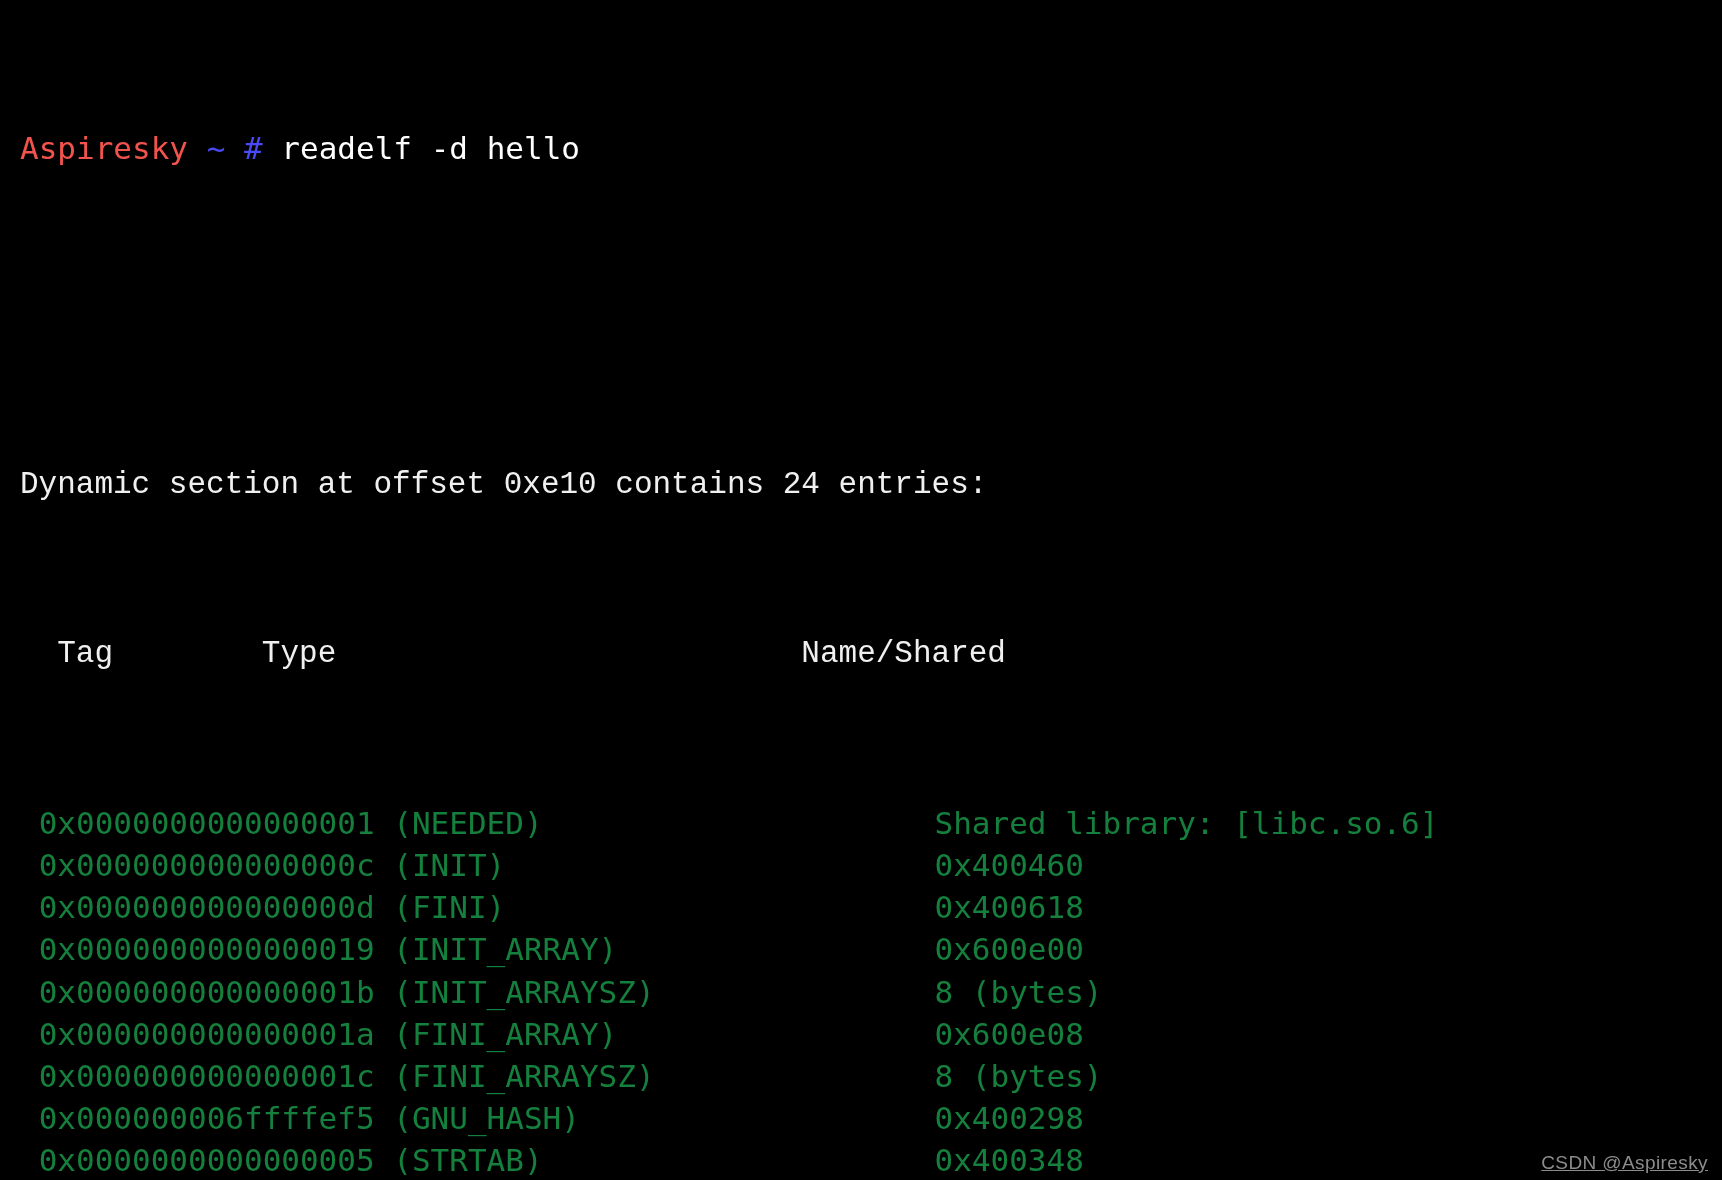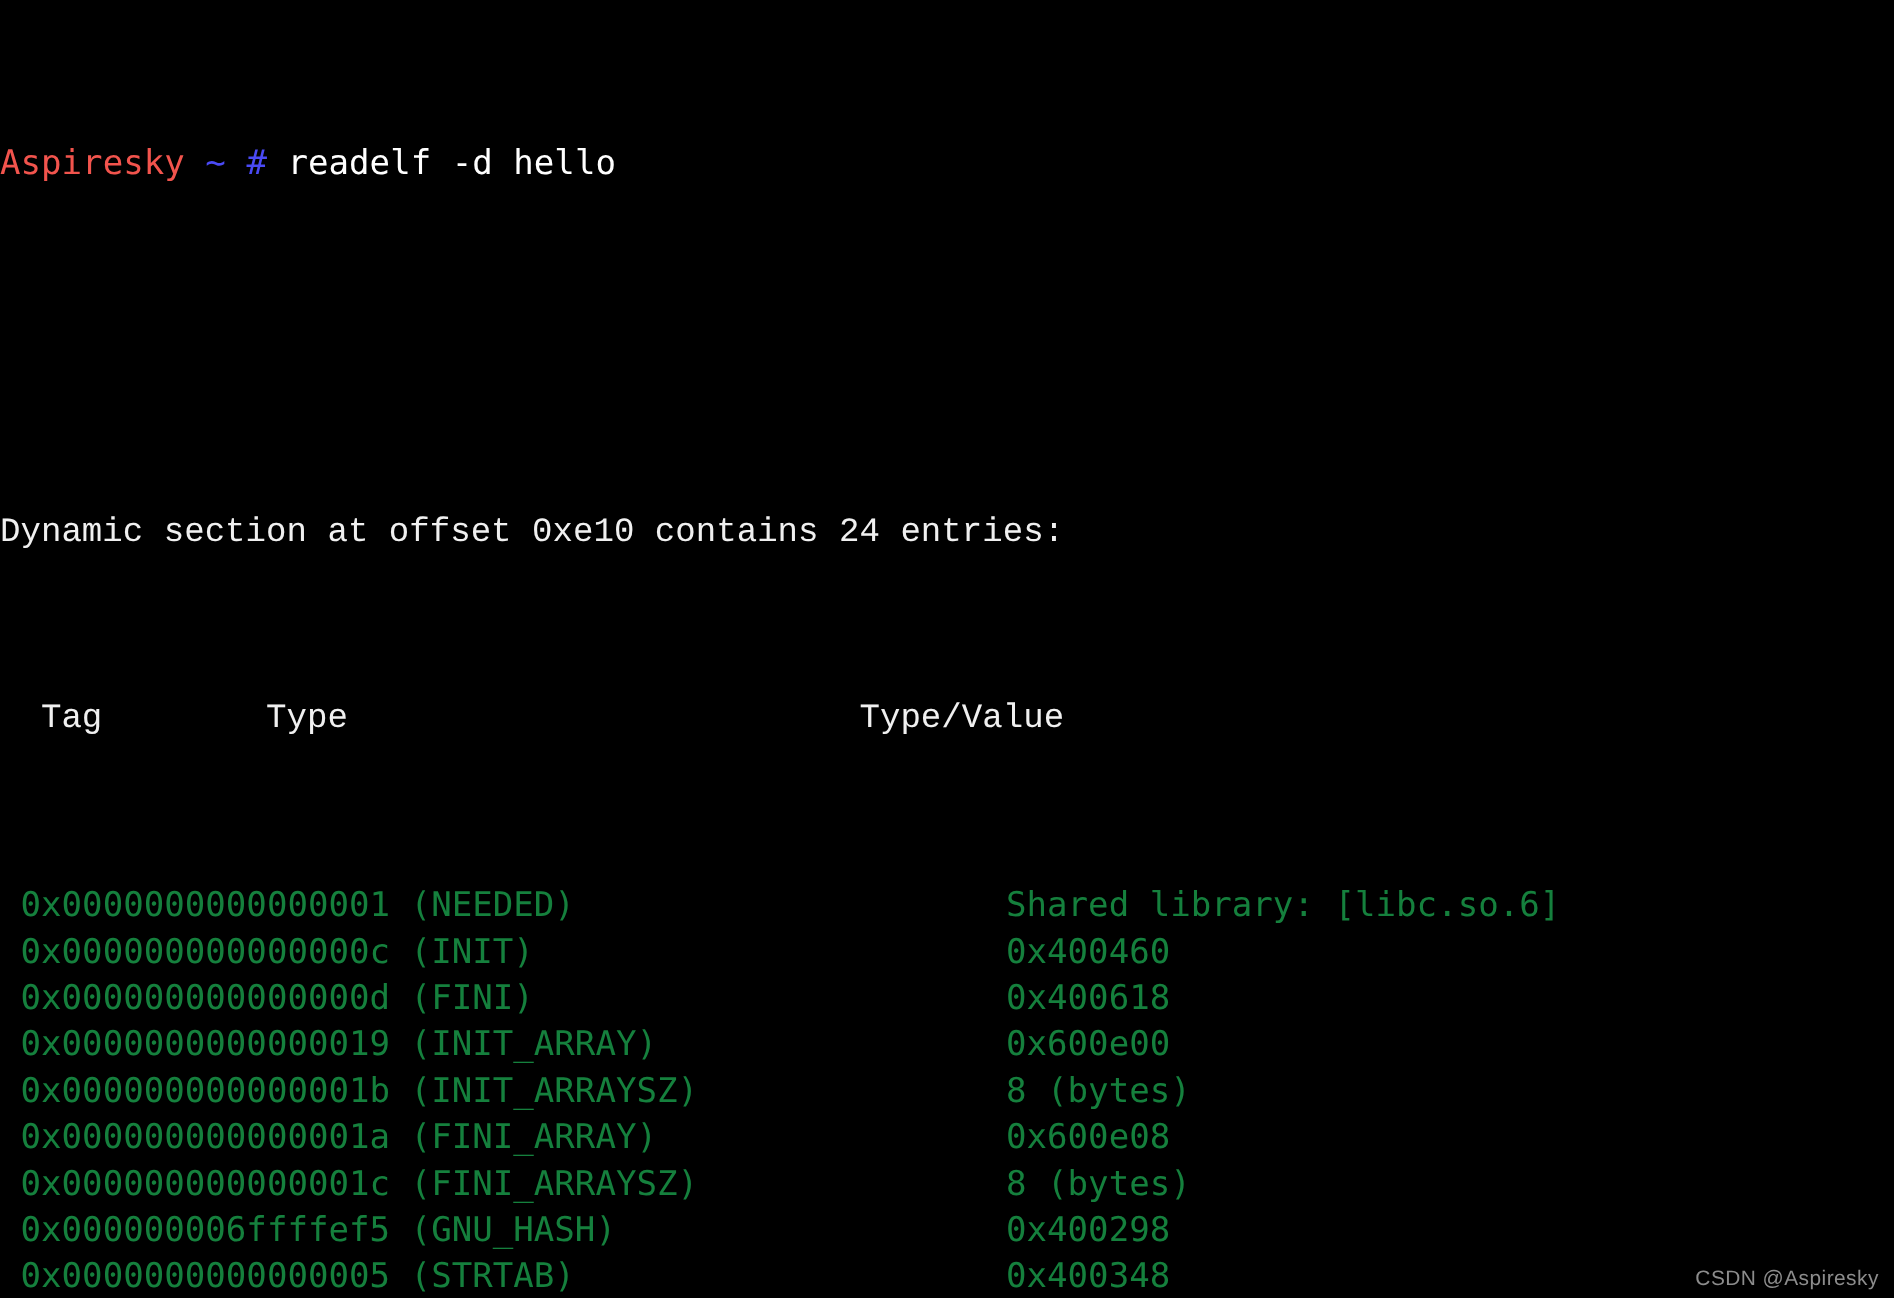--- a/index.html
+++ b/index.html
@@ -29,20 +29,21 @@
     font-family: "DejaVu Sans Mono", monospace;
     font-size: 31px;
     line-height: 42.2px;
     color: #e8e8e8;
     letter-spacing: 0px;
     white-space: pre;
   }
   .line {
     white-space: pre;
     height: 42.2px;
+    padding-left: 20px;
   }
   .blank {
     height: 42.2px;
   }
   .prompt-host { color: #f2544d; }
   .prompt-tilde { color: #4a4af5; }
   .prompt-hash { color: #4a4af5; }
   .cmd { color: #ffffff; }
   .txt { color: #f0f0f0; font-family: Liberation Mono, monospace; }
   .row {
@@ -51,36 +52,37 @@
   }
   .watermark {
     position: absolute;
     right: 14px;
     bottom: 6px;
     font-family: "Liberation Sans", sans-serif;
     font-size: 19px;
     color: #8c8c8c;
     letter-spacing: 0.4px;
     white-space: pre;
+    text-decoration: underline;
   }
 </style>
 </head>
 <body>
 
 <div id="terminal">
 
   <div class="screen">
 
     <div class="line"><span class="prompt-host">Aspiresky</span><span> </span><span class="prompt-tilde">~</span><span> </span><span class="prompt-hash">#</span><span> </span><span class="cmd">readelf -d hello</span></div>
 
     <div class="blank"> </div>
 
     <div class="line txt">Dynamic section at offset 0xe10 contains 24 entries:</div>
 
-    <div class="line txt">  Tag        Type                         Type/Value</div>
+    <div class="line txt">  Tag        Type                         Name/Shared</div>
 
     <div id="entries"><div class="line row"><span> 0x0000000000000001 </span><span>(NEEDED)                     </span><span>Shared library: [libc.so.6]</span></div><div class="line row"><span> 0x000000000000000c </span><span>(INIT)                       </span><span>0x400460</span></div><div class="line row"><span> 0x000000000000000d </span><span>(FINI)                       </span><span>0x400618</span></div><div class="line row"><span> 0x0000000000000019 </span><span>(INIT_ARRAY)                 </span><span>0x600e00</span></div><div class="line row"><span> 0x000000000000001b </span><span>(INIT_ARRAYSZ)               </span><span>8 (bytes)</span></div><div class="line row"><span> 0x000000000000001a </span><span>(FINI_ARRAY)                 </span><span>0x600e08</span></div><div class="line row"><span> 0x000000000000001c </span><span>(FINI_ARRAYSZ)               </span><span>8 (bytes)</span></div><div class="line row"><span> 0x000000006ffffef5 </span><span>(GNU_HASH)                   </span><span>0x400298</span></div><div class="line row"><span> 0x0000000000000005 </span><span>(STRTAB)                     </span><span>0x400348</span></div></div>
 
   </div>
 
   <div class="watermark">CSDN @Aspiresky</div>
 
 </div>
 
 </body></html>

